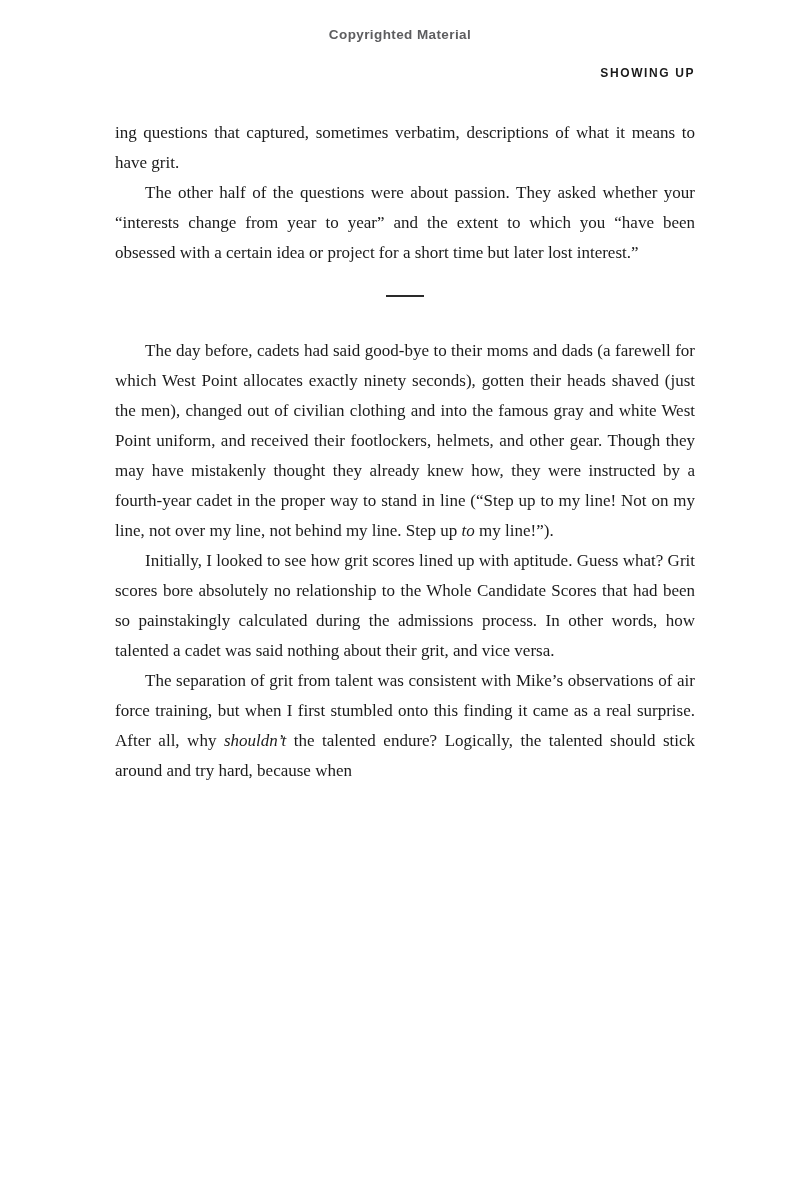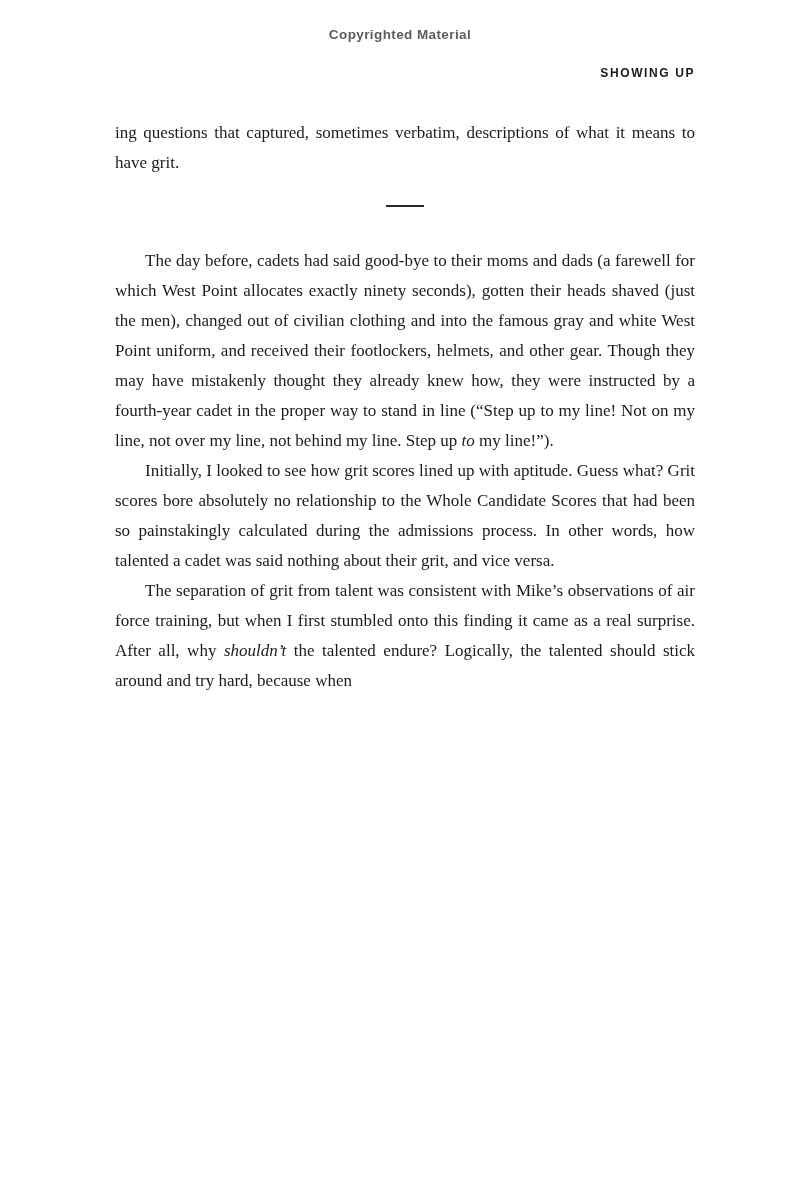--- a/index.html
+++ b/index.html
@@ -80,20 +80,21 @@
 
 <div class="page">
 
   <div class="top-notice">Copyrighted Material</div>
 
   <div class="running-header">SHOWING UP</div>
 
   <div class="body-text">
     <section id="section-0">
         <p class="noindent"><span>ing questions that captured, sometimes verbatim, descriptions of what it means to have grit.</span></p>
+        <p class="indent"><span>The other half of the questions were about passion. They asked whether your “interests change from year to year” and the extent to which you “have been obsessed with a certain idea or project for a short time but later lost interest.”</span></p>
       </section>
     <div class="divider"></div>
     <section id="section-1">
         <p class="indent"><span>The day before, cadets had said good-bye to their moms and dads (a farewell for which West Point allocates exactly ninety seconds), gotten their heads shaved (just the men), changed out of civilian clothing and into the famous gray and white West Point uniform, and received their footlockers, helmets, and other gear. Though they may have mistakenly thought they already knew how, they were instructed by a fourth-year cadet in the proper way to stand in line (“Step up to my line! Not on my line, not over my line, not behind my line. Step up </span><em>to</em><span> my line!”).</span></p>
         <p class="indent"><span>Initially, I looked to see how grit scores lined up with aptitude. Guess what? Grit scores bore absolutely no relationship to the Whole Candidate Scores that had been so painstakingly calculated during the admissions process. In other words, how talented a cadet was said nothing about their grit, and vice versa.</span></p>
         <p class="indent"><span>The separation of grit from talent was consistent with Mike’s observations of air force training, but when I first stumbled onto this finding it came as a real surprise. After all, why </span><em>shouldn’t</em><span> the talented endure? Logically, the talented should stick around and try hard, because when</span></p>
       </section>
   </div>
 
   <div class="page-number">9</div>

